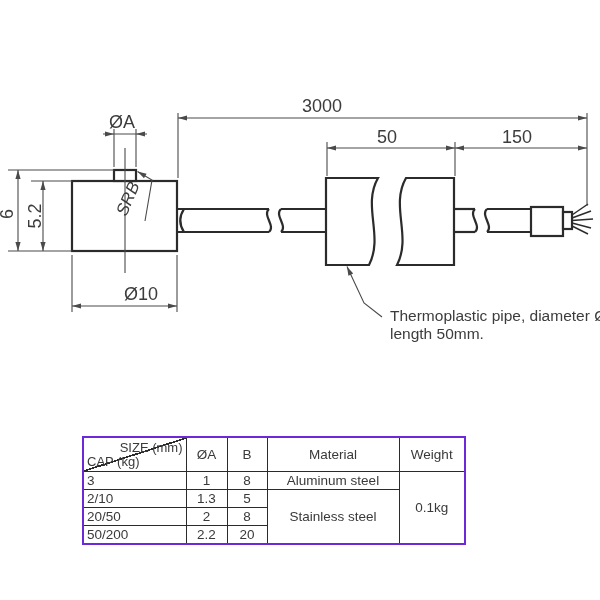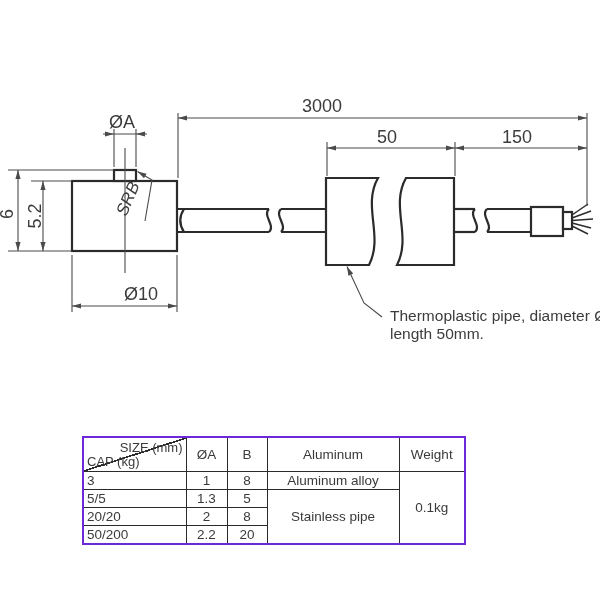--- a/index.html
+++ b/index.html
@@ -161,38 +161,38 @@
       <col style="width:66px">
   </colgroup>
   <tbody>
       <tr>
     <td class="corner">
       <span class="size-lbl">SIZE (mm)</span>
       <span class="cap-lbl">CAP (kg)</span>
     </td>
     <td>ØA</td>
     <td>B</td>
-    <td>Aluminum</td>
+    <td>Material</td>
     <td>Weight</td>
   </tr>
   <tr>
     <td class="cap-col">3</td>
     <td>1</td>
     <td>8</td>
-    <td>Aluminum alloy</td>
+    <td>Aluminum steel</td>
     <td rowspan="4">0.1kg</td>
   </tr>
   <tr>
-    <td class="cap-col">5/5</td>
+    <td class="cap-col">2/10</td>
     <td>1.3</td>
     <td>5</td>
-    <td rowspan="3">Stainless pipe</td>
-  </tr>
-  <tr>
-    <td class="cap-col">20/20</td>
+    <td rowspan="3">Stainless steel</td>
+  </tr>
+  <tr>
+    <td class="cap-col">20/50</td>
     <td>2</td>
     <td>8</td>
   </tr>
   <tr>
     <td class="cap-col">50/200</td>
     <td>2.2</td>
     <td>20</td>
   </tr>
 </tbody>
   </table>

